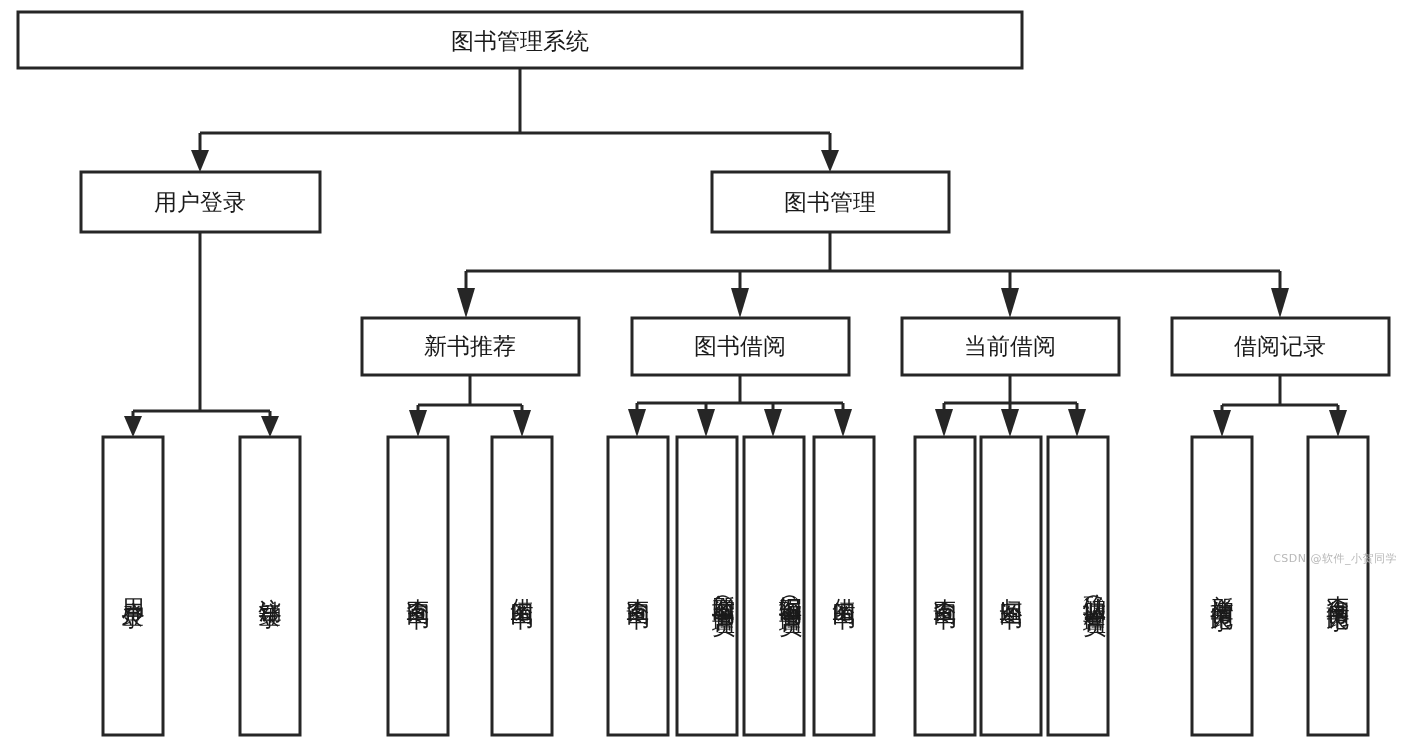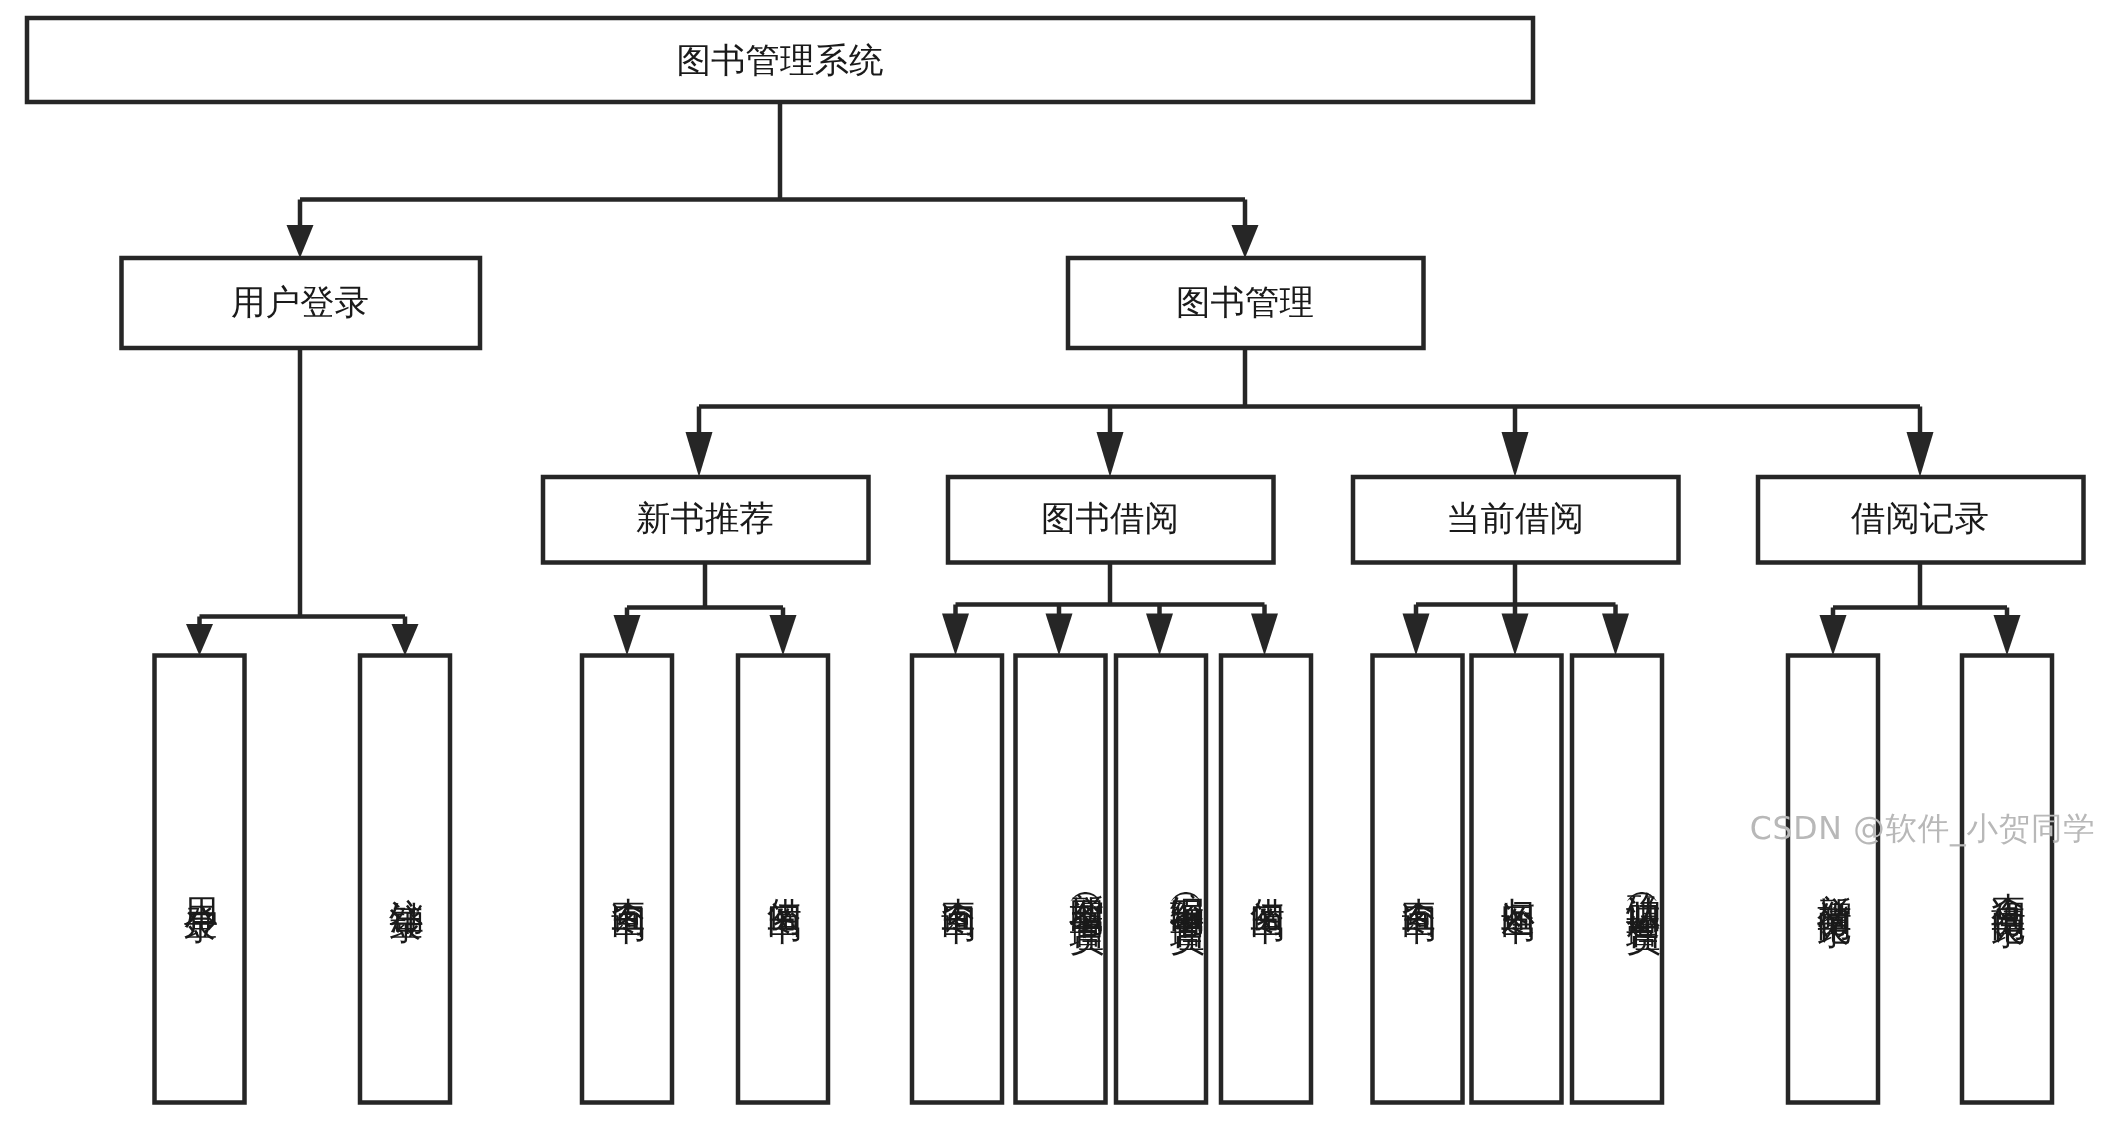--- a/index.html
+++ b/index.html
@@ -59,21 +59,21 @@
     letter-spacing: 3px;
     text-align: center;
     white-space: nowrap;
     user-select: none;
   }
   .watermark {
     position: absolute;
     right: 8px;
     bottom: 4px;
     font-family: "DejaVu Sans", "Liberation Sans", sans-serif;
-    font-size: 21px;
+    font-size: 11px;
     color: #b8b8b8;
     white-space: nowrap;
     letter-spacing: 0.5px;
   }
 </style>
 </head>
 <body>
 
 <div id="diagram-root">
 

